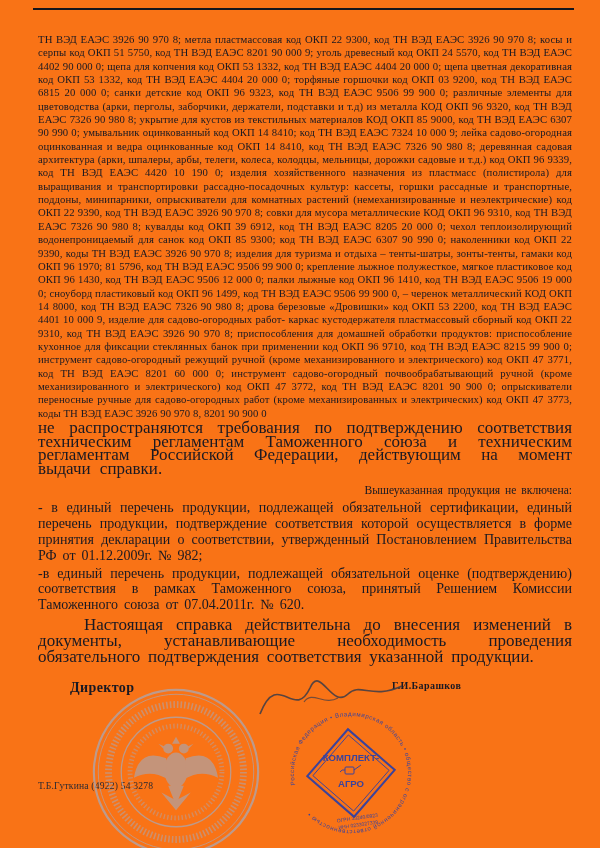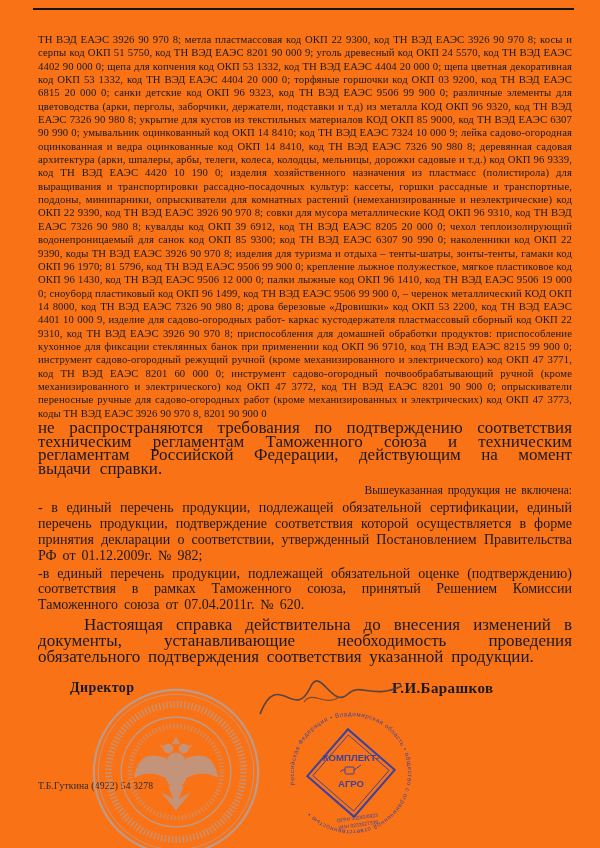--- a/index.html
+++ b/index.html
@@ -40,21 +40,21 @@
   .closing-paragraph {
     font-size:17px; line-height:15.8px; margin-top:4px;
     text-indent:46px; word-spacing:3.5px;
   }
   .sig-role {
     position:absolute; left:38px; top:680px;
     font-size:14px; font-weight:bold; letter-spacing:0.4px;margin-left:32px;
   }
   .sig-name {
     position:absolute; left:392px; top:680px;
-    font-size:15px; font-weight:bold; letter-spacing:0.4px;
+    font-size:10px; font-weight:bold; letter-spacing:0.4px;
   }
   .contact-line {
     position:absolute; left:38px; top:752px;
     font-size:9.6px; letter-spacing:0.2px; color:#2a2a33;margin-top:28px;
   }
   .stamp-round {
     position:absolute; left:88px; top:684px;
     opacity:0.65; z-index:2;
   }
   .stamp-diamond {

